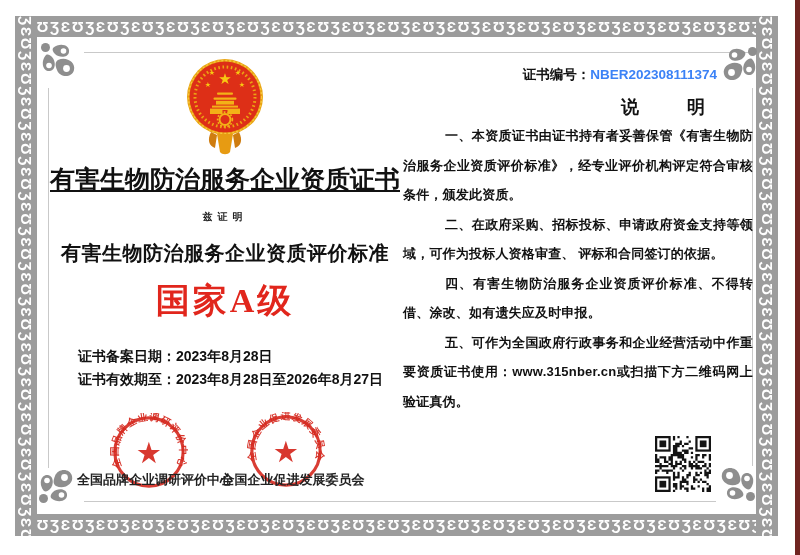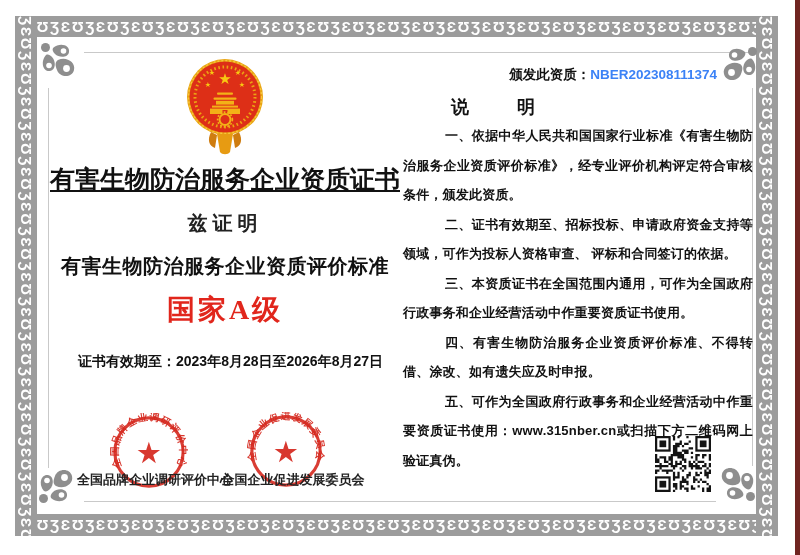--- a/index.html
+++ b/index.html
@@ -31,41 +31,41 @@
   .flourish.tl { left:40px;  top:42px; }
   .flourish.tr { left:718px; top:46px; transform:scaleX(-1); }
   .flourish.bl { left:38px;  top:464px; transform:scaleY(-1); }
   .flourish.br { left:716px; top:462px; transform:scale(-1,-1); }
 
   
   .left-col { position:absolute; left:40px; top:56px; width:370px; text-align:center; }
   .emblem { display:block; margin:0 auto; }
   .country   { margin-top:5px;  font-size:26px; font-weight:800; letter-spacing:2px; color:#111; }
   .cert-title{ margin-top:1px;  font-size:25px; font-weight:800; letter-spacing:0px; color:#111;text-decoration:underline; }
-  .certify   { margin-top:14px; font-size:20px; font-weight:600; letter-spacing:5px; color:#222; }
+  .certify   { margin-top:14px; font-size:10px; font-weight:600; letter-spacing:5px; color:#222; }
   .company   { margin-top:16px; font-size:20px; font-weight:800; letter-spacing:0.5px; color:#111; }
-  .grade     { margin-top:11px; font-family:"Liberation Serif", serif; font-size:28px; font-weight:800;
+  .grade     { margin-top:11px; font-family:"Liberation Serif", serif; font-size:34px; font-weight:800;
                letter-spacing:3px; color:#e1261c; }
   .dates     { margin-top:21px; text-align:left; padding-left:38px; font-size:14px; font-weight:700;
                line-height:23px; color:#111; }
 
   .seal { position:absolute; }
   .seal-left  { left:110px; top:413px; }
   .seal-right { left:247px; top:412px; }
   .seal-caption { position:absolute; top:471px; font-size:13px; font-weight:700; color:#222;
                   text-align:center; letter-spacing:0px; }
   .cap-left  { left:60px;  width:190px; }
   .cap-right { left:198px; width:190px; }
 
   
   .cert-no { position:absolute; left:403px; top:66px; width:350px; text-align:right;
              padding-right:36px; font-size:13.5px; font-weight:700; }
   .cert-no .no-label { color:#111; }
   .cert-no .no-value { color:#3b82f6; }
-  .notes-title { position:absolute; left:403px; top:95px; width:350px; text-align:left;
+  .notes-title { position:absolute; left:403px; top:95px; width:350px; text-align:right;
                  font-size:18px; font-weight:800; color:#111; }
   .notes-title span { display:inline-block; letter-spacing:48px; padding-left:48px; }
   .notes-body { position:absolute; left:403px; top:121px; width:350px; font-size:13px;
                 font-weight:700; line-height:29.5px; text-align:justify; color:#111;
                 letter-spacing:0.2px; }
   .notes-body p { margin:0; text-indent:42px; }
   .qr { position:absolute; left:655px; top:436px; width:56px; height:56px; }
 </style>
 </head>
 <body>
@@ -135,20 +135,21 @@
       <path d="M32 78 L48 78 L45 96 C43 99 37 99 35 96 Z" fill="#e79b12"></path>
       <path d="M26 76 C22 84 24 90 30 92 L32 79 Z" fill="#cf7d10"></path>
       <path d="M54 76 C58 84 56 90 50 92 L48 79 Z" fill="#cf7d10"></path>
     </svg>
 
     <div class="cert-title">有害生物防治服务企业资质证书</div>
     <div class="certify">兹证明</div>
     <div class="company">有害生物防治服务企业资质评价标准</div>
     <div class="grade">国家A级</div>
     <div class="dates">
+      <div><span>证书备案日期：</span><span>2023年8月28日</span></div>
       <div><span>证书有效期至：</span><span>2023年8月28日至2026年8月27日</span></div>
     </div>
   </div>
 
   <svg class="seal seal-left" width="78" height="78" viewBox="0 0 80 80">
     <defs>
         <path id="arcL" d="M 12 55 A 32 32 0 1 1 68 55" fill="none"></path>
       </defs>
     <circle cx="40" cy="40" r="35" fill="none" stroke="#d5281e" stroke-width="3.2" opacity="0.9"></circle>
     <text x="40" y="51" text-anchor="middle" font-size="30" fill="#d5281e" opacity="0.92">★</text>
@@ -163,29 +164,28 @@
     <circle cx="40" cy="40" r="35" fill="none" stroke="#d5281e" stroke-width="3.2" opacity="0.9"></circle>
     <text x="40" y="51" text-anchor="middle" font-size="30" fill="#d5281e" opacity="0.92">★</text>
     <text font-size="10" font-weight="bold" fill="#d5281e" opacity="0.92" letter-spacing="1">
       <textPath href="#arcR" startOffset="50%" text-anchor="middle">全国企业促进发展委员会</textPath>
     </text>
   </svg>
   <div class="seal-caption cap-left">全国品牌企业调研评价中心</div>
   <div class="seal-caption cap-right">全国企业促进发展委员会</div>
 
   <div class="cert-no">
-    <span class="no-label">颁发此资质：</span><span class="no-value">NBER202308111374</span>
+    <span class="no-label">证书编号：</span><span class="no-value">NBER202308111374</span>
   </div>
   <div class="notes-title">
     <span>说明</span>
   </div>
   <div class="notes-body">
-    <p>一、依据中华人民共和国国家行业标准《有害生物防治服务企业资质评价标准》，经专业评价机构评定符合审核条件，颁发此资质。</p>
-    <p>二、证书有效期至、招标投标、申请政府资金支持等领域，可作为投标人资格审查、 评标和合同签订的依据。</p>
-    <p>三、本资质证书在全国范围内通用，可作为全国政府行政事务和企业经营活动中作重要资质证书使用。</p>
+    <p>一、本资质证书由证书持有者妥善保管《有害生物防治服务企业资质评价标准》，经专业评价机构评定符合审核条件，颁发此资质。</p>
+    <p>二、在政府采购、招标投标、申请政府资金支持等领域，可作为投标人资格审查、 评标和合同签订的依据。</p>
     <p>四、有害生物防治服务企业资质评价标准、不得转借、涂改、如有遗失应及时申报。</p>
     <p>五、可作为全国政府行政事务和企业经营活动中作重要资质证书使用：www.315nber.cn或扫描下方二维码网上验证真伪。</p>
   </div>
 
   <svg class="qr" viewBox="0 0 56 56">
       <path d="M17.92 0.00h2.24v2.24h-2.24zM22.40 0.00h2.24v2.24h-2.24zM31.36 0.00h2.24v2.24h-2.24zM17.92 2.24h2.24v2.24h-2.24zM24.64 4.48h2.24v2.24h-2.24zM33.60 4.48h2.24v2.24h-2.24zM20.16 6.72h2.24v2.24h-2.24zM22.40 6.72h2.24v2.24h-2.24zM24.64 6.72h2.24v2.24h-2.24zM29.12 6.72h2.24v2.24h-2.24zM31.36 6.72h2.24v2.24h-2.24zM17.92 8.96h2.24v2.24h-2.24zM20.16 8.96h2.24v2.24h-2.24zM22.40 8.96h2.24v2.24h-2.24zM26.88 8.96h2.24v2.24h-2.24zM17.92 11.20h2.24v2.24h-2.24zM20.16 11.20h2.24v2.24h-2.24zM33.60 11.20h2.24v2.24h-2.24zM35.84 11.20h2.24v2.24h-2.24zM17.92 13.44h2.24v2.24h-2.24zM20.16 13.44h2.24v2.24h-2.24zM26.88 13.44h2.24v2.24h-2.24zM29.12 13.44h2.24v2.24h-2.24zM31.36 13.44h2.24v2.24h-2.24zM17.92 15.68h2.24v2.24h-2.24zM20.16 15.68h2.24v2.24h-2.24zM22.40 15.68h2.24v2.24h-2.24zM24.64 15.68h2.24v2.24h-2.24zM29.12 15.68h2.24v2.24h-2.24zM31.36 15.68h2.24v2.24h-2.24zM35.84 15.68h2.24v2.24h-2.24zM0.00 17.92h2.24v2.24h-2.24zM15.68 17.92h2.24v2.24h-2.24zM17.92 17.92h2.24v2.24h-2.24zM20.16 17.92h2.24v2.24h-2.24zM22.40 17.92h2.24v2.24h-2.24zM24.64 17.92h2.24v2.24h-2.24zM26.88 17.92h2.24v2.24h-2.24zM40.32 17.92h2.24v2.24h-2.24zM42.56 17.92h2.24v2.24h-2.24zM47.04 17.92h2.24v2.24h-2.24zM49.28 17.92h2.24v2.24h-2.24zM53.76 17.92h2.24v2.24h-2.24zM0.00 20.16h2.24v2.24h-2.24zM4.48 20.16h2.24v2.24h-2.24zM6.72 20.16h2.24v2.24h-2.24zM8.96 20.16h2.24v2.24h-2.24zM13.44 20.16h2.24v2.24h-2.24zM15.68 20.16h2.24v2.24h-2.24zM22.40 20.16h2.24v2.24h-2.24zM24.64 20.16h2.24v2.24h-2.24zM26.88 20.16h2.24v2.24h-2.24zM35.84 20.16h2.24v2.24h-2.24zM40.32 20.16h2.24v2.24h-2.24zM47.04 20.16h2.24v2.24h-2.24zM53.76 20.16h2.24v2.24h-2.24zM0.00 22.40h2.24v2.24h-2.24zM2.24 22.40h2.24v2.24h-2.24zM8.96 22.40h2.24v2.24h-2.24zM13.44 22.40h2.24v2.24h-2.24zM15.68 22.40h2.24v2.24h-2.24zM26.88 22.40h2.24v2.24h-2.24zM29.12 22.40h2.24v2.24h-2.24zM40.32 22.40h2.24v2.24h-2.24zM53.76 22.40h2.24v2.24h-2.24zM0.00 24.64h2.24v2.24h-2.24zM2.24 24.64h2.24v2.24h-2.24zM8.96 24.64h2.24v2.24h-2.24zM11.20 24.64h2.24v2.24h-2.24zM15.68 24.64h2.24v2.24h-2.24zM20.16 24.64h2.24v2.24h-2.24zM24.64 24.64h2.24v2.24h-2.24zM29.12 24.64h2.24v2.24h-2.24zM33.60 24.64h2.24v2.24h-2.24zM38.08 24.64h2.24v2.24h-2.24zM42.56 24.64h2.24v2.24h-2.24zM44.80 24.64h2.24v2.24h-2.24zM47.04 24.64h2.24v2.24h-2.24zM4.48 26.88h2.24v2.24h-2.24zM13.44 26.88h2.24v2.24h-2.24zM15.68 26.88h2.24v2.24h-2.24zM20.16 26.88h2.24v2.24h-2.24zM22.40 26.88h2.24v2.24h-2.24zM24.64 26.88h2.24v2.24h-2.24zM33.60 26.88h2.24v2.24h-2.24zM35.84 26.88h2.24v2.24h-2.24zM40.32 26.88h2.24v2.24h-2.24zM49.28 26.88h2.24v2.24h-2.24zM53.76 26.88h2.24v2.24h-2.24zM0.00 29.12h2.24v2.24h-2.24zM2.24 29.12h2.24v2.24h-2.24zM4.48 29.12h2.24v2.24h-2.24zM6.72 29.12h2.24v2.24h-2.24zM8.96 29.12h2.24v2.24h-2.24zM11.20 29.12h2.24v2.24h-2.24zM15.68 29.12h2.24v2.24h-2.24zM17.92 29.12h2.24v2.24h-2.24zM20.16 29.12h2.24v2.24h-2.24zM26.88 29.12h2.24v2.24h-2.24zM29.12 29.12h2.24v2.24h-2.24zM33.60 29.12h2.24v2.24h-2.24zM35.84 29.12h2.24v2.24h-2.24zM38.08 29.12h2.24v2.24h-2.24zM40.32 29.12h2.24v2.24h-2.24zM42.56 29.12h2.24v2.24h-2.24zM47.04 29.12h2.24v2.24h-2.24zM49.28 29.12h2.24v2.24h-2.24zM53.76 29.12h2.24v2.24h-2.24zM4.48 31.36h2.24v2.24h-2.24zM17.92 31.36h2.24v2.24h-2.24zM24.64 31.36h2.24v2.24h-2.24zM29.12 31.36h2.24v2.24h-2.24zM35.84 31.36h2.24v2.24h-2.24zM40.32 31.36h2.24v2.24h-2.24zM42.56 31.36h2.24v2.24h-2.24zM44.80 31.36h2.24v2.24h-2.24zM51.52 31.36h2.24v2.24h-2.24zM0.00 33.60h2.24v2.24h-2.24zM2.24 33.60h2.24v2.24h-2.24zM6.72 33.60h2.24v2.24h-2.24zM8.96 33.60h2.24v2.24h-2.24zM11.20 33.60h2.24v2.24h-2.24zM13.44 33.60h2.24v2.24h-2.24zM15.68 33.60h2.24v2.24h-2.24zM26.88 33.60h2.24v2.24h-2.24zM49.28 33.60h2.24v2.24h-2.24zM53.76 33.60h2.24v2.24h-2.24zM0.00 35.84h2.24v2.24h-2.24zM11.20 35.84h2.24v2.24h-2.24zM17.92 35.84h2.24v2.24h-2.24zM22.40 35.84h2.24v2.24h-2.24zM33.60 35.84h2.24v2.24h-2.24zM40.32 35.84h2.24v2.24h-2.24zM44.80 35.84h2.24v2.24h-2.24zM49.28 35.84h2.24v2.24h-2.24zM51.52 35.84h2.24v2.24h-2.24zM53.76 35.84h2.24v2.24h-2.24zM17.92 38.08h2.24v2.24h-2.24zM22.40 38.08h2.24v2.24h-2.24zM31.36 38.08h2.24v2.24h-2.24zM33.60 38.08h2.24v2.24h-2.24zM40.32 38.08h2.24v2.24h-2.24zM42.56 38.08h2.24v2.24h-2.24zM49.28 38.08h2.24v2.24h-2.24zM51.52 38.08h2.24v2.24h-2.24zM17.92 40.32h2.24v2.24h-2.24zM20.16 40.32h2.24v2.24h-2.24zM22.40 40.32h2.24v2.24h-2.24zM26.88 40.32h2.24v2.24h-2.24zM31.36 40.32h2.24v2.24h-2.24zM38.08 40.32h2.24v2.24h-2.24zM51.52 40.32h2.24v2.24h-2.24zM17.92 42.56h2.24v2.24h-2.24zM26.88 42.56h2.24v2.24h-2.24zM29.12 42.56h2.24v2.24h-2.24zM38.08 42.56h2.24v2.24h-2.24zM40.32 42.56h2.24v2.24h-2.24zM44.80 42.56h2.24v2.24h-2.24zM24.64 44.80h2.24v2.24h-2.24zM26.88 44.80h2.24v2.24h-2.24zM29.12 44.80h2.24v2.24h-2.24zM31.36 44.80h2.24v2.24h-2.24zM38.08 44.80h2.24v2.24h-2.24zM42.56 44.80h2.24v2.24h-2.24zM47.04 44.80h2.24v2.24h-2.24zM49.28 44.80h2.24v2.24h-2.24zM17.92 47.04h2.24v2.24h-2.24zM20.16 47.04h2.24v2.24h-2.24zM24.64 47.04h2.24v2.24h-2.24zM31.36 47.04h2.24v2.24h-2.24zM51.52 47.04h2.24v2.24h-2.24zM17.92 49.28h2.24v2.24h-2.24zM20.16 49.28h2.24v2.24h-2.24zM24.64 49.28h2.24v2.24h-2.24zM26.88 49.28h2.24v2.24h-2.24zM35.84 49.28h2.24v2.24h-2.24zM42.56 49.28h2.24v2.24h-2.24zM53.76 49.28h2.24v2.24h-2.24zM20.16 51.52h2.24v2.24h-2.24zM24.64 51.52h2.24v2.24h-2.24zM29.12 51.52h2.24v2.24h-2.24zM31.36 51.52h2.24v2.24h-2.24zM35.84 51.52h2.24v2.24h-2.24zM38.08 51.52h2.24v2.24h-2.24zM47.04 51.52h2.24v2.24h-2.24zM51.52 51.52h2.24v2.24h-2.24zM53.76 51.52h2.24v2.24h-2.24zM17.92 53.76h2.24v2.24h-2.24zM31.36 53.76h2.24v2.24h-2.24zM47.04 53.76h2.24v2.24h-2.24zM51.52 53.76h2.24v2.24h-2.24zM53.76 53.76h2.24v2.24h-2.24z" fill="#141414"></path>
       <rect x="0" y="0" width="15.680000000000001" height="15.680000000000001" fill="#141414"></rect>
       <rect x="2.24" y="2.24" width="11.200000000000001" height="11.200000000000001" fill="#ffffff"></rect>
       <rect x="4.48" y="4.48" width="6.720000000000001" height="6.720000000000001" fill="#141414"></rect>
       <rect x="40.32000000000001" y="0" width="15.680000000000001" height="15.680000000000001" fill="#141414"></rect>

